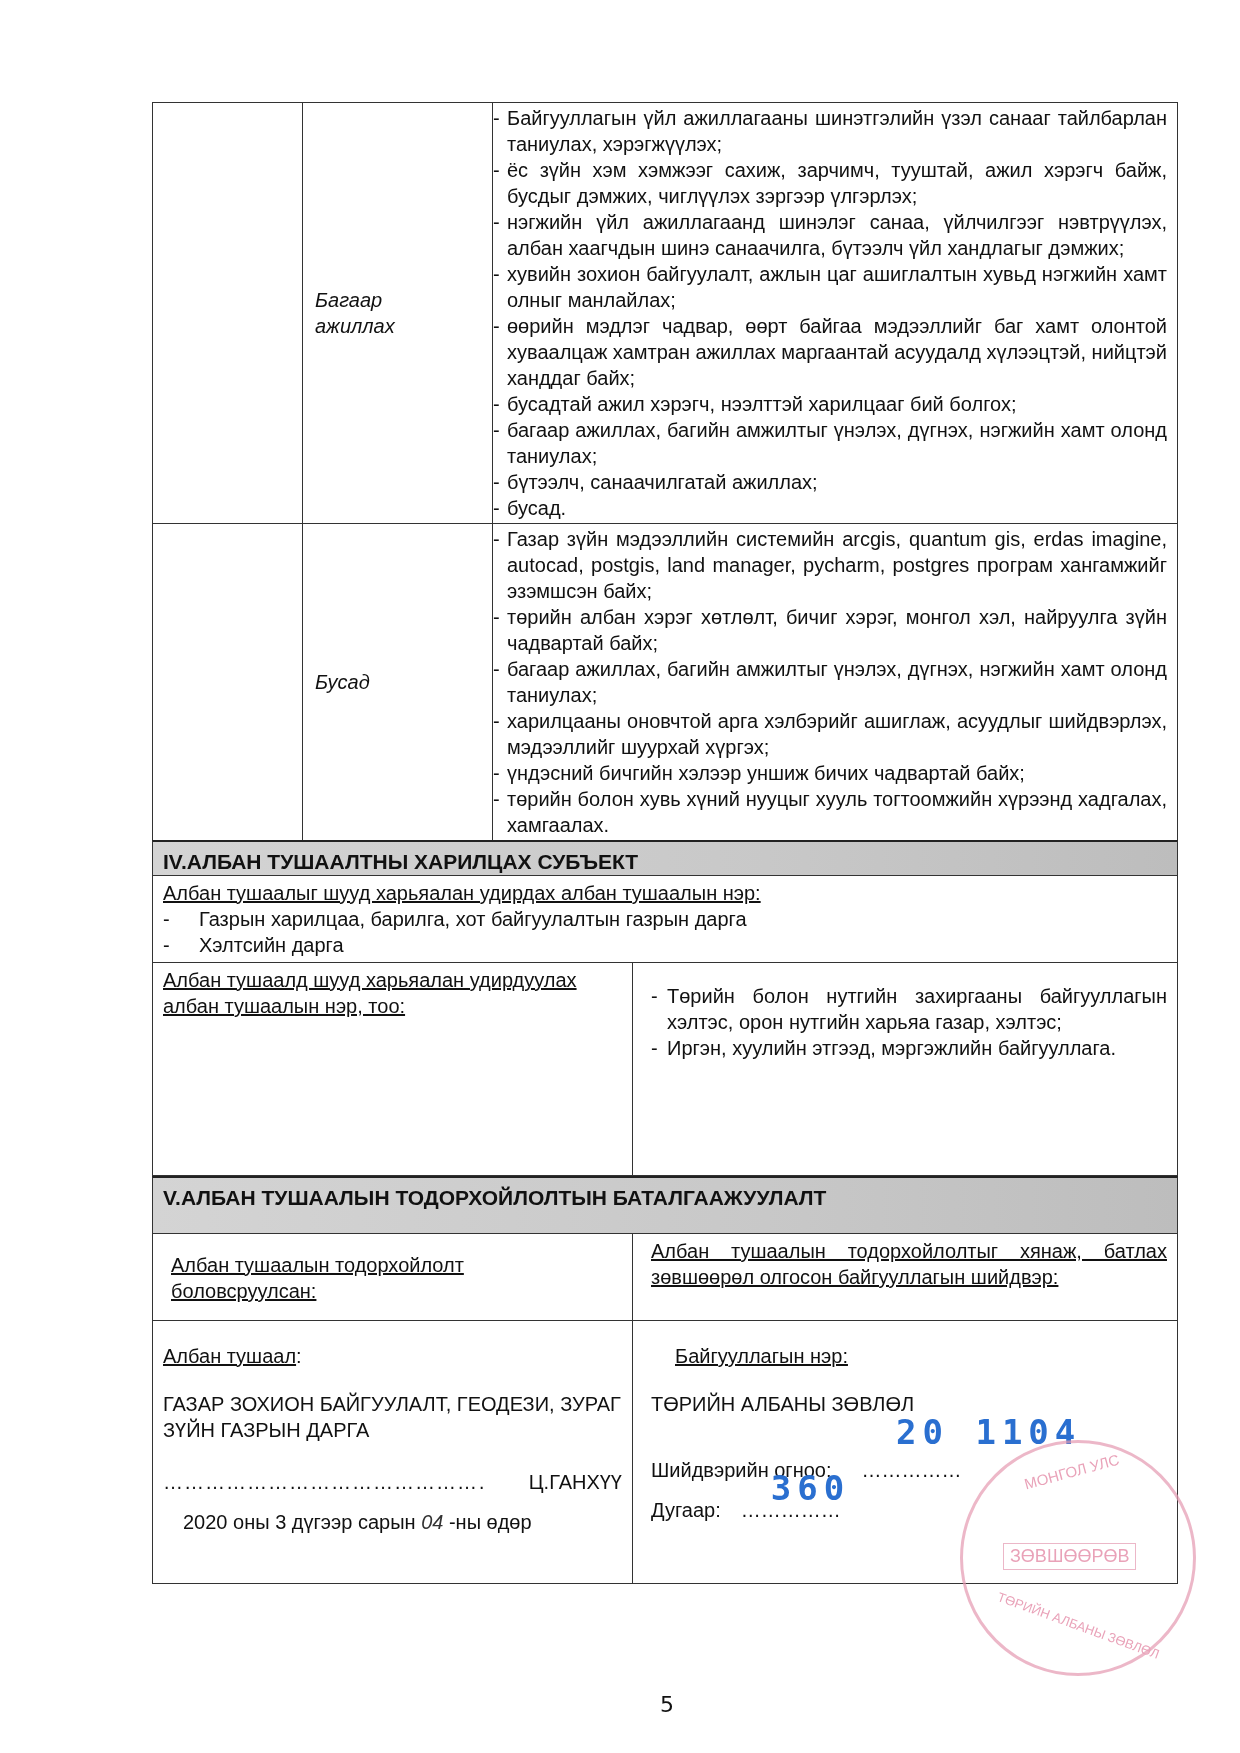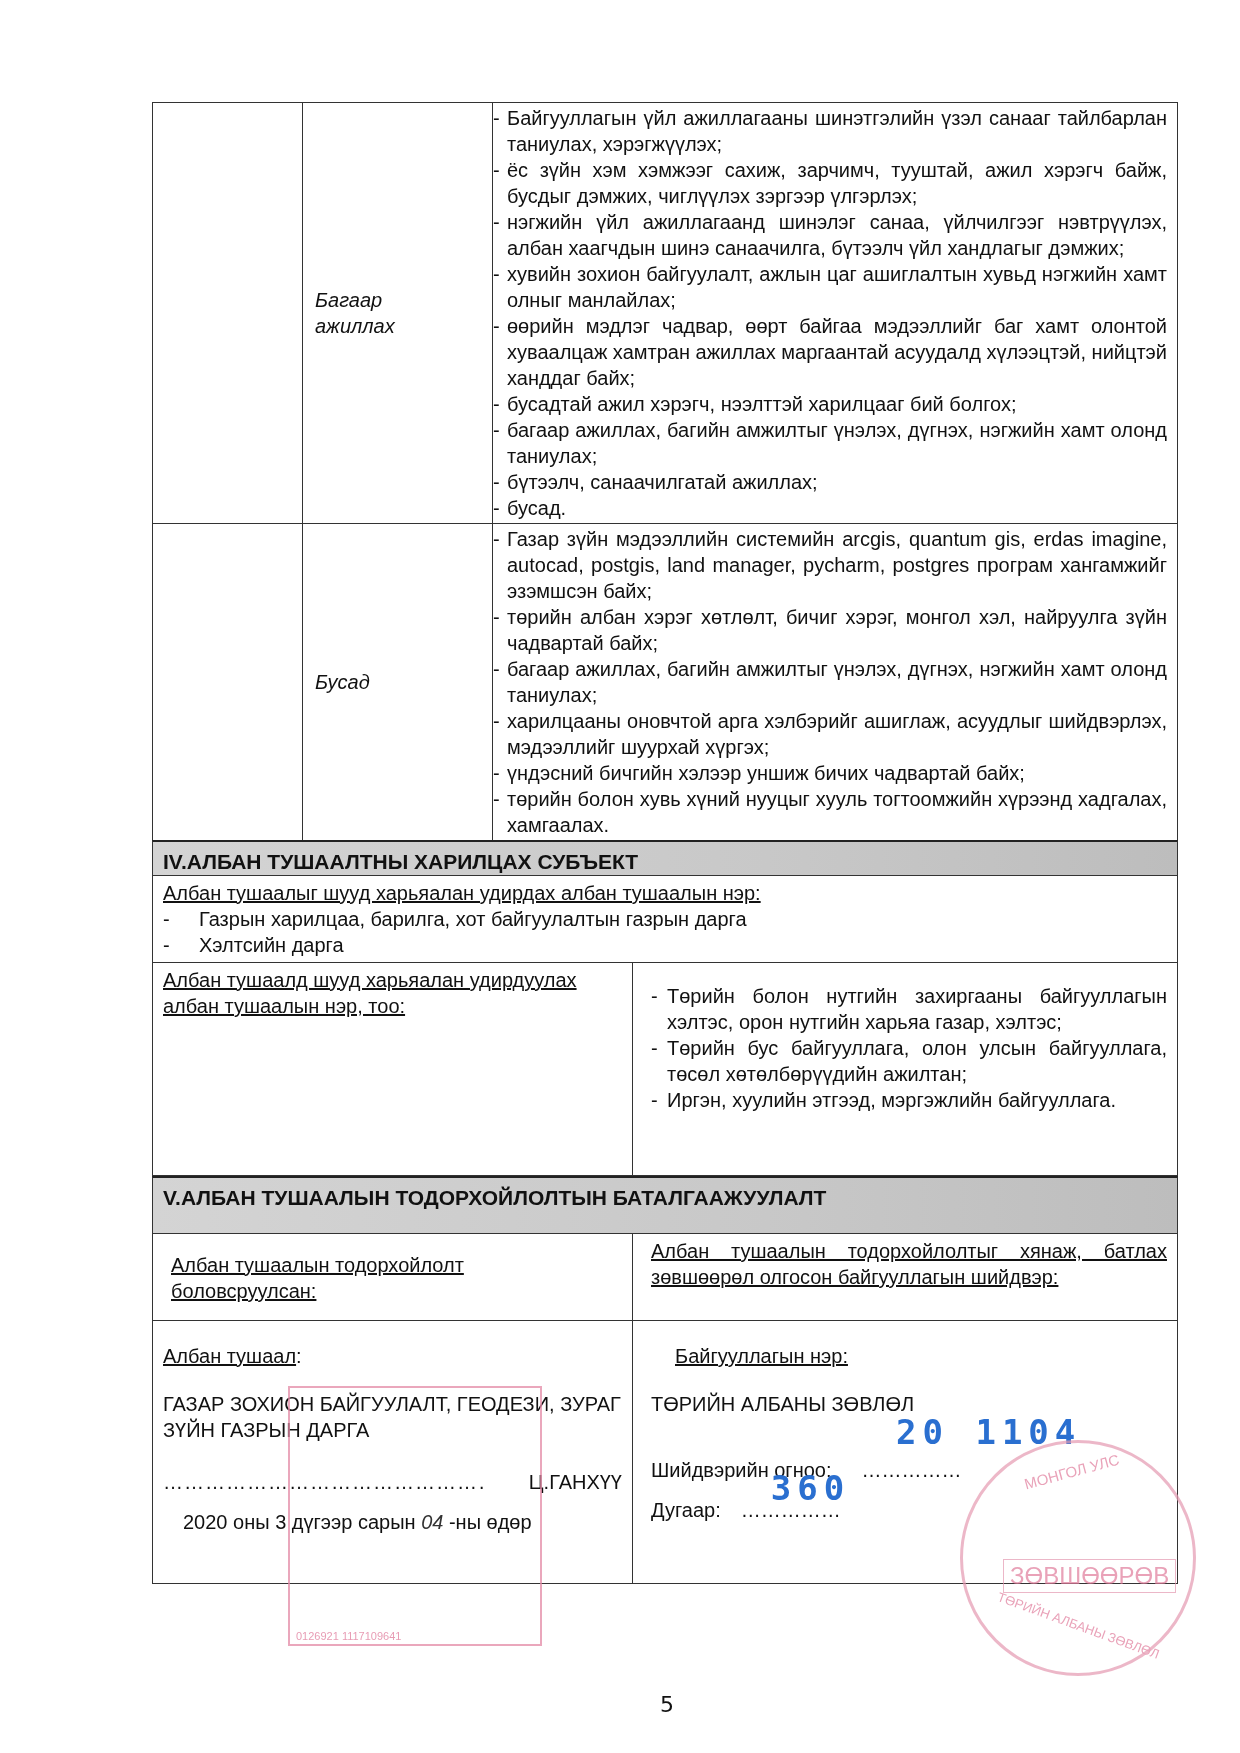--- a/index.html
+++ b/index.html
@@ -86,21 +86,20 @@
           <span>Хэлтсийн дарга</span>
         </div>
     </div>
     <div class="two" style="height:212px">
       <div class="lh">
         <span class="u" style="display:block;width:420px">Албан тушаалд шууд харьяалан удирдуулах албан тушаалын нэр, тоо:</span>
       </div>
       <div class="rh">
         <div style="height:16px"></div>
         <div class="rbul">Төрийн болон нутгийн захиргааны байгууллагын хэлтэс, орон нутгийн харьяа газар, хэлтэс;</div>
-        <div class="rbul">Төрийн бус байгууллага, олон улсын байгууллага, төсөл хөтөлбөрүүдийн ажилтан;</div>
         <div class="rbul">Иргэн, хуулийн этгээд, мэргэжлийн байгууллага.</div>
       </div>
     </div>
 
     <div class="section-head tall">V.АЛБАН ТУШААЛЫН ТОДОРХОЙЛОЛТЫН БАТАЛГААЖУУЛАЛТ</div>
     <div class="two" style="height:86px">
       <div class="lh" style="padding:18px 18px">
         <span class="u" style="display:block;width:340px">Албан тушаалын тодорхойлолт боловсруулсан:</span>
       </div>
       <div class="rh" style="text-align:justify">
@@ -140,23 +139,20 @@
           <span>Дугаар:</span>
           <span style="position:relative">
             <span>……………</span>
             <span class="blue" style="position:absolute;left:30px;top:-22px">360</span>
           </span>
         </div>
       </div>
     </div>
   </div>
 
-  <div class="stamp-rect">
-    <span class="stamp-text" style="left:6px;bottom:2px;font-size:11px">0126921  1117109641</span>
-  </div>
   <div class="stamp-circle">
     <span class="stamp-text" style="left:60px;top:20px;transform:rotate(-15deg)">МОНГОЛ УЛС</span>
-    <span class="stamp-text" style="left:40px;top:116px;border:1.5px solid #e59ab1;padding:2px 6px;font-size:24px">ЗӨВШӨӨРӨВ</span>
+    <span class="stamp-text" style="left:40px;top:100px;border:1.5px solid #e59ab1;padding:2px 6px;font-size:18px">ЗӨВШӨӨРӨВ</span>
     <span class="stamp-text" style="left:30px;top:175px;transform:rotate(20deg);font-size:13px">ТӨРИЙН АЛБАНЫ ЗӨВЛӨЛ</span>
   </div>
 
   <div class="pagenum">5</div>
 </div>
 
 </body></html>

